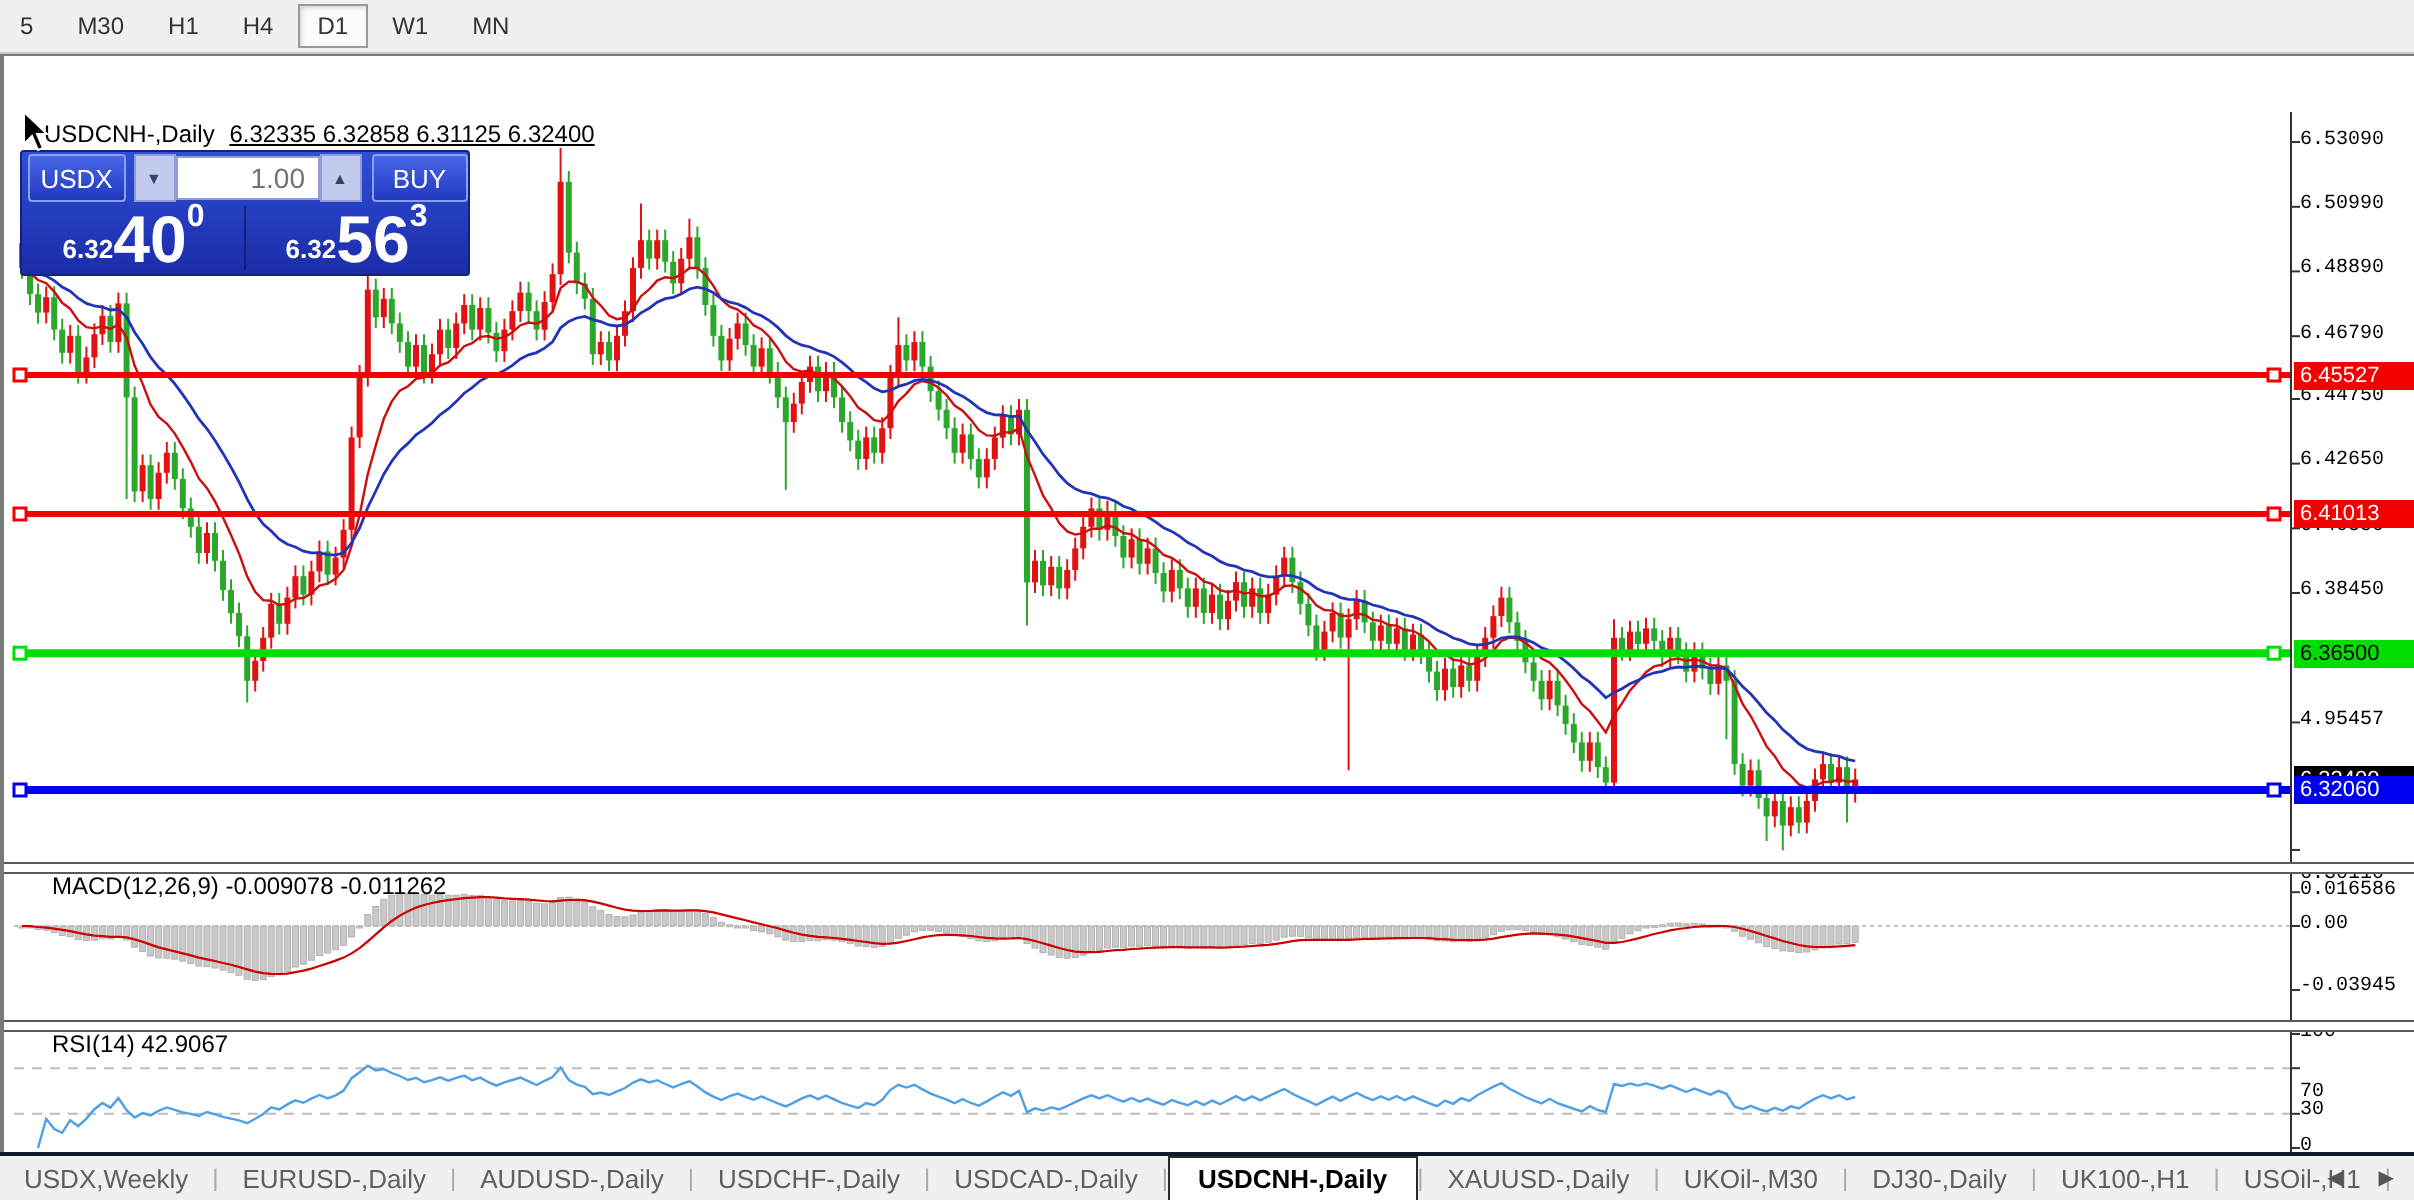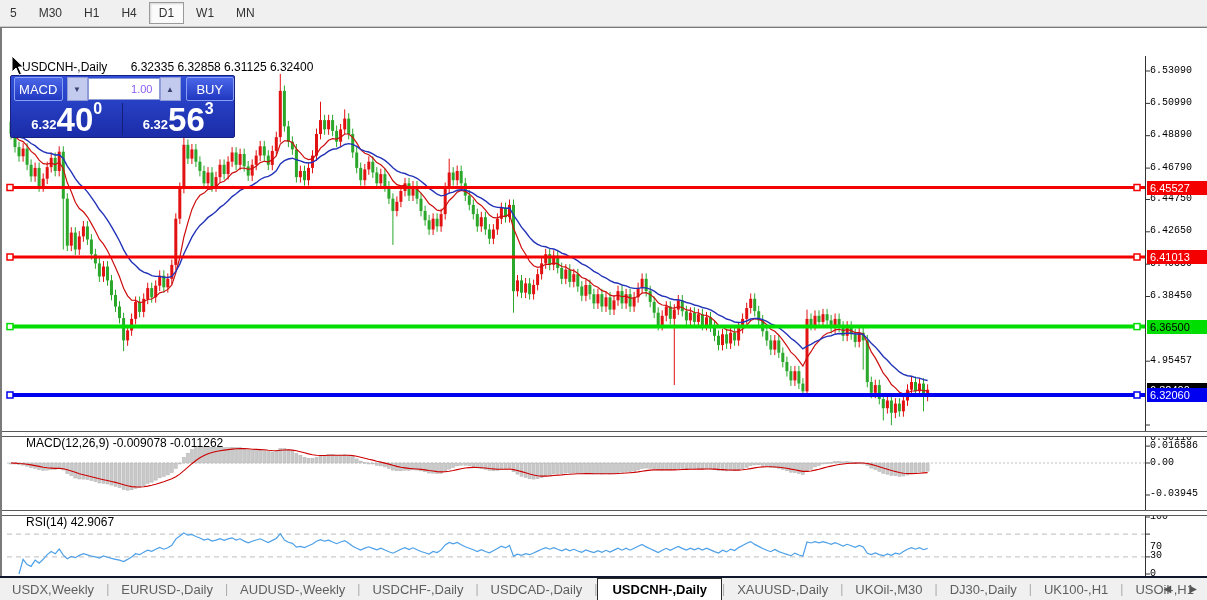--- a/index.html
+++ b/index.html
@@ -26,42 +26,42 @@
   .chart-window{
     position:absolute;left:0;top:27px;width:1205px;height:573px;
     background:#ffffff;border-top:1px solid #7a7a7a;border-left:2px solid #7a7a7a;
   }
   #chart-svg{position:absolute;left:0;top:0;}
   .chart-header{
     position:absolute;left:20px;top:32px;font-size:12px;color:#000;
     white-space:nowrap;z-index:5;
   }
   .chart-header .sym{font-weight:400;}
-  .chart-header .quotes{margin-left:20px;}
+  .chart-header .quotes{margin-left:4px;text-decoration:underline;}
   .cursor-icon{position:absolute;left:4px;top:27px;z-index:9;}
   
   .trade-panel{
     position:absolute;left:8px;top:47px;width:223px;height:61px;z-index:8;
     background:linear-gradient(180deg,#2f4fd8 0%,#1b2ca8 100%);
     border:1px solid #16207e;border-radius:2px;
   }
   .tp-row1{position:absolute;left:0;top:0;width:100%;height:26px;display:flex;align-items:center;}
   .tp-btn{
     width:53px;height:22px;margin-left:3px;border:1px solid #8ba0f2;border-radius:2px;
     background:linear-gradient(180deg,#4a66e8 0%,#2038c0 100%);
     color:#fff;font-size:13px;display:flex;align-items:center;justify-content:center;
   }
   .tp-spin{display:flex;align-items:center;margin-left:4px;height:22px;}
   .tp-spin-btn{
     width:19px;height:22px;background:#c2cbee;border:1px solid #8f9cd8;
     color:#37406e;font-size:8px;display:flex;align-items:center;justify-content:center;
   }
   .tp-vol{
     width:64px;height:20px;background:#fff;border:1px solid #8f9cd8;
-    font-size:11px;color:#8b5cf6;display:flex;align-items:center;justify-content:flex-end;
+    font-size:14px;color:#737373;display:flex;align-items:center;justify-content:flex-end;
     padding-right:6px;
   }
   .tp-prices{position:absolute;left:0;top:26px;width:100%;height:35px;display:flex;}
   .tp-price{flex:1;display:flex;align-items:flex-end;justify-content:center;color:#fff;padding-bottom:2px;}
   .tp-price .small{font-size:13px;font-weight:bold;margin-bottom:3px;}
   .tp-price .big{font-size:33px;font-weight:bold;line-height:30px;margin-left:0;}
   .tp-price .sup{font-size:16px;font-weight:bold;align-self:flex-start;margin-top:-2px;}
   .tp-divider{position:absolute;left:111px;top:27px;width:1px;height:32px;background:#141f77;}
   
   .v-axis-line{position:absolute;left:1143px;top:28px;width:1px;height:527px;background:#333;z-index:4;}
@@ -860,21 +860,21 @@
     <span class="sym">USDCNH-,Daily</span>
     <span class="quotes">6.32335 6.32858 6.31125 6.32400</span>
   </div>
 
   <svg class="cursor-icon" width="22" height="24">
     <polygon points="6,1 6,17 10,13 13,20 15.5,19 12.5,12 17.5,12" fill="#000" stroke="#fff" stroke-width="1"></polygon>
   </svg>
 
   <div class="trade-panel">
     <div class="tp-row1">
-      <div class="tp-btn">MACD</div>
+      <div class="tp-btn">USDX</div>
       <div class="tp-spin">
         <div class="tp-spin-btn">▼</div>
         <div class="tp-vol">1.00</div>
         <div class="tp-spin-btn">▲</div>
       </div>
       <div class="tp-btn" style="margin-left:5px;">BUY</div>
     </div>
     <div class="tp-divider"></div>
     <div class="tp-prices">
       <div class="tp-price">
@@ -939,21 +939,21 @@
       <div class="date-label" style="left: 842.16px;">4 Feb 2022</div>
       <div class="date-label" style="left: 906.48px;">28 Feb 2022</div>
     </div>
 </div>
 
 <div class="tabbar" id="tabbar">
     <div class="tab">USDX,Weekly</div>
     <div class="tab-sep">|</div>
     <div class="tab">EURUSD-,Daily</div>
     <div class="tab-sep">|</div>
-    <div class="tab">AUDUSD-,Weekly</div>
+    <div class="tab">AUDUSD-,Daily</div>
     <div class="tab-sep">|</div>
     <div class="tab">USDCHF-,Daily</div>
     <div class="tab-sep">|</div>
     <div class="tab">USDCAD-,Daily</div>
     <div class="tab-sep">|</div>
     <div class="tab active">USDCNH-,Daily</div>
     <div class="tab-sep">|</div>
     <div class="tab">XAUUSD-,Daily</div>
     <div class="tab-sep">|</div>
     <div class="tab">UKOil-,M30</div>

